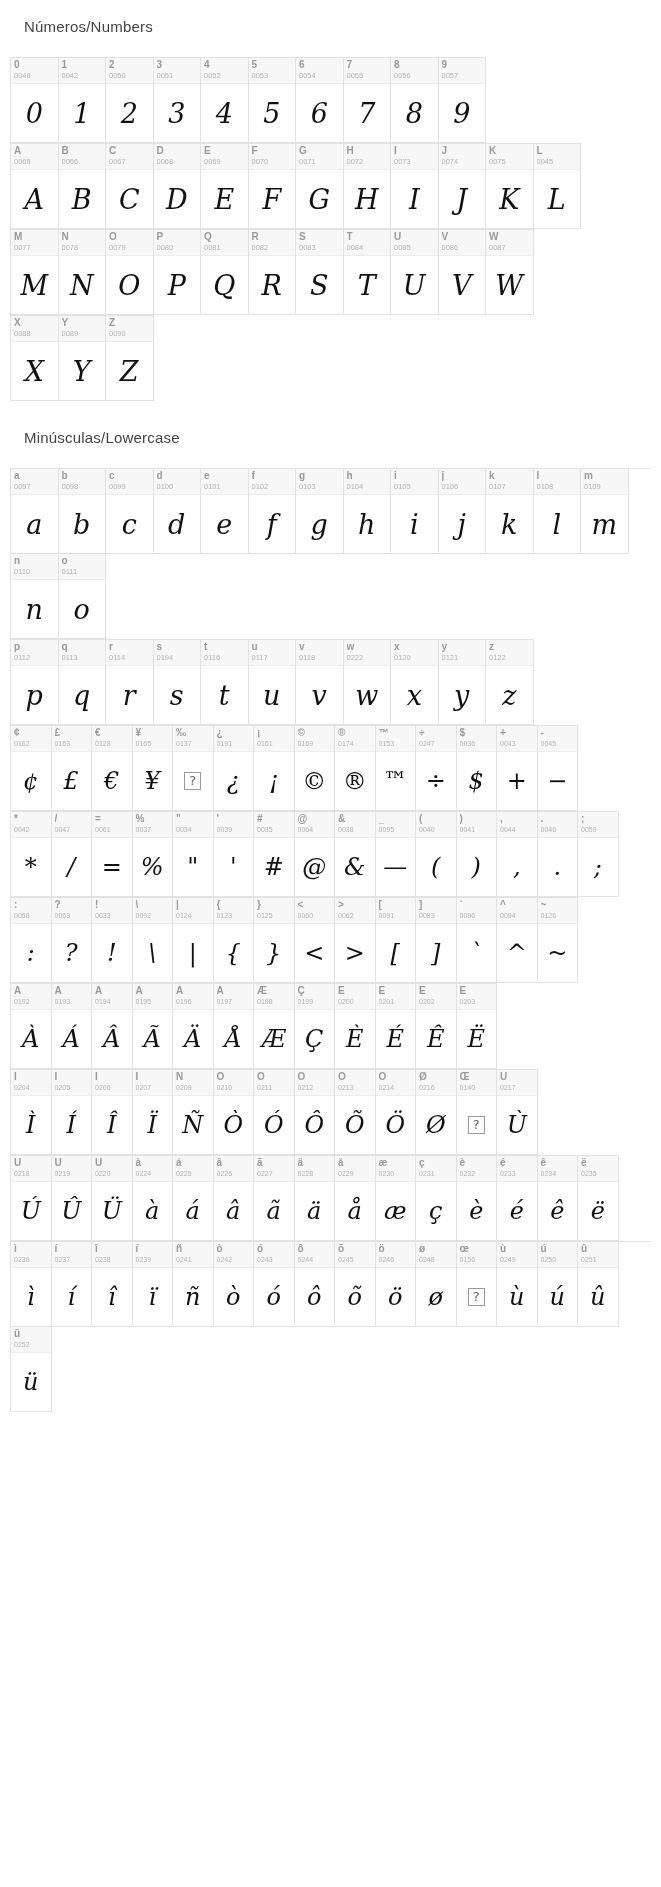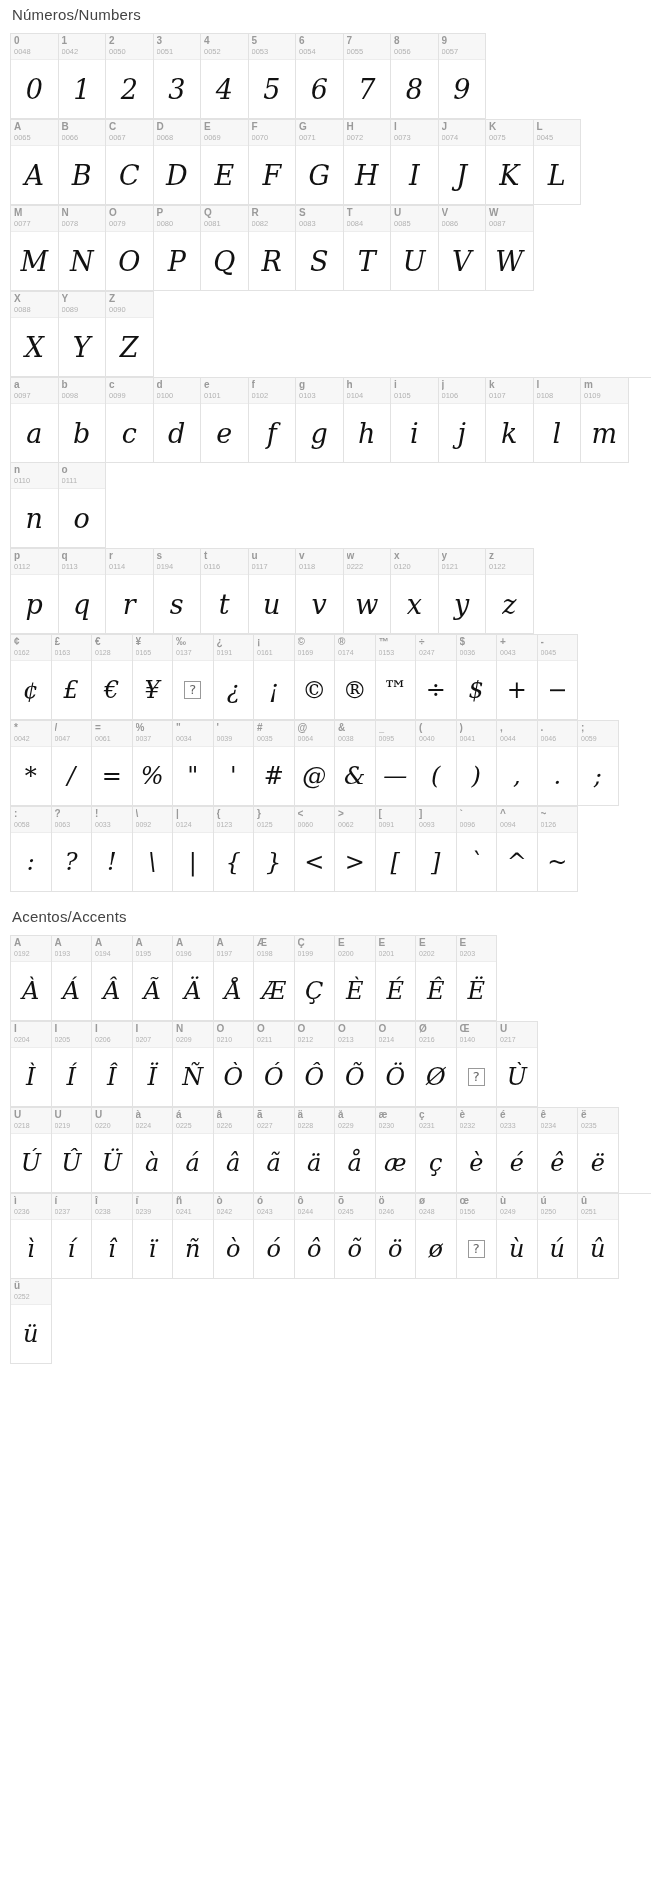--- a/index.html
+++ b/index.html
@@ -13,21 +13,21 @@
     color: #333;
   }
   .page {
     width: 661px;
     padding: 0 0 20px 0;
   }
   .section-title {
     font-size: 15px;
     color: #444;
     font-weight: normal;
-    margin: 0;
+    margin: 12px;
     padding: 16px 0 10px 12px;
     letter-spacing: 0.2px;
   }
   .section-title.first { padding-top: 6px; }
   .grid {
     display: flex;
     flex-wrap: wrap;
     margin-left: 10px;
     border-left: 1px solid #e2e2e2;
     border-top: 1px solid #e2e2e2;
@@ -350,20 +350,21 @@
         <div class="glyph">Y</div>
       </div>
       <div class="cell">
         <div class="meta">
           <span class="chr">Z</span>
           <span class="code">0090</span>
         </div>
         <div class="glyph">Z</div>
       </div>
     </div>
+    <h2 class="section-title">Minúsculas/Lowercase</h2>
     <div class="grid">
       <div class="cell">
         <div class="meta">
           <span class="chr">a</span>
           <span class="code">0097</span>
         </div>
         <div class="glyph">a</div>
       </div>
       <div class="cell">
         <div class="meta">
@@ -845,21 +846,20 @@
         <div class="glyph">^</div>
       </div>
       <div class="cell">
         <div class="meta">
           <span class="chr">~</span>
           <span class="code">0126</span>
         </div>
         <div class="glyph">~</div>
       </div>
     </div>
-    <h2 class="section-title">Acentos/Accents</h2>
     <div class="grid dense">
       <div class="cell">
         <div class="meta">
           <span class="chr">À</span>
           <span class="code">0192</span>
         </div>
         <div class="glyph">À</div>
       </div>
       <div class="cell">
         <div class="meta">

